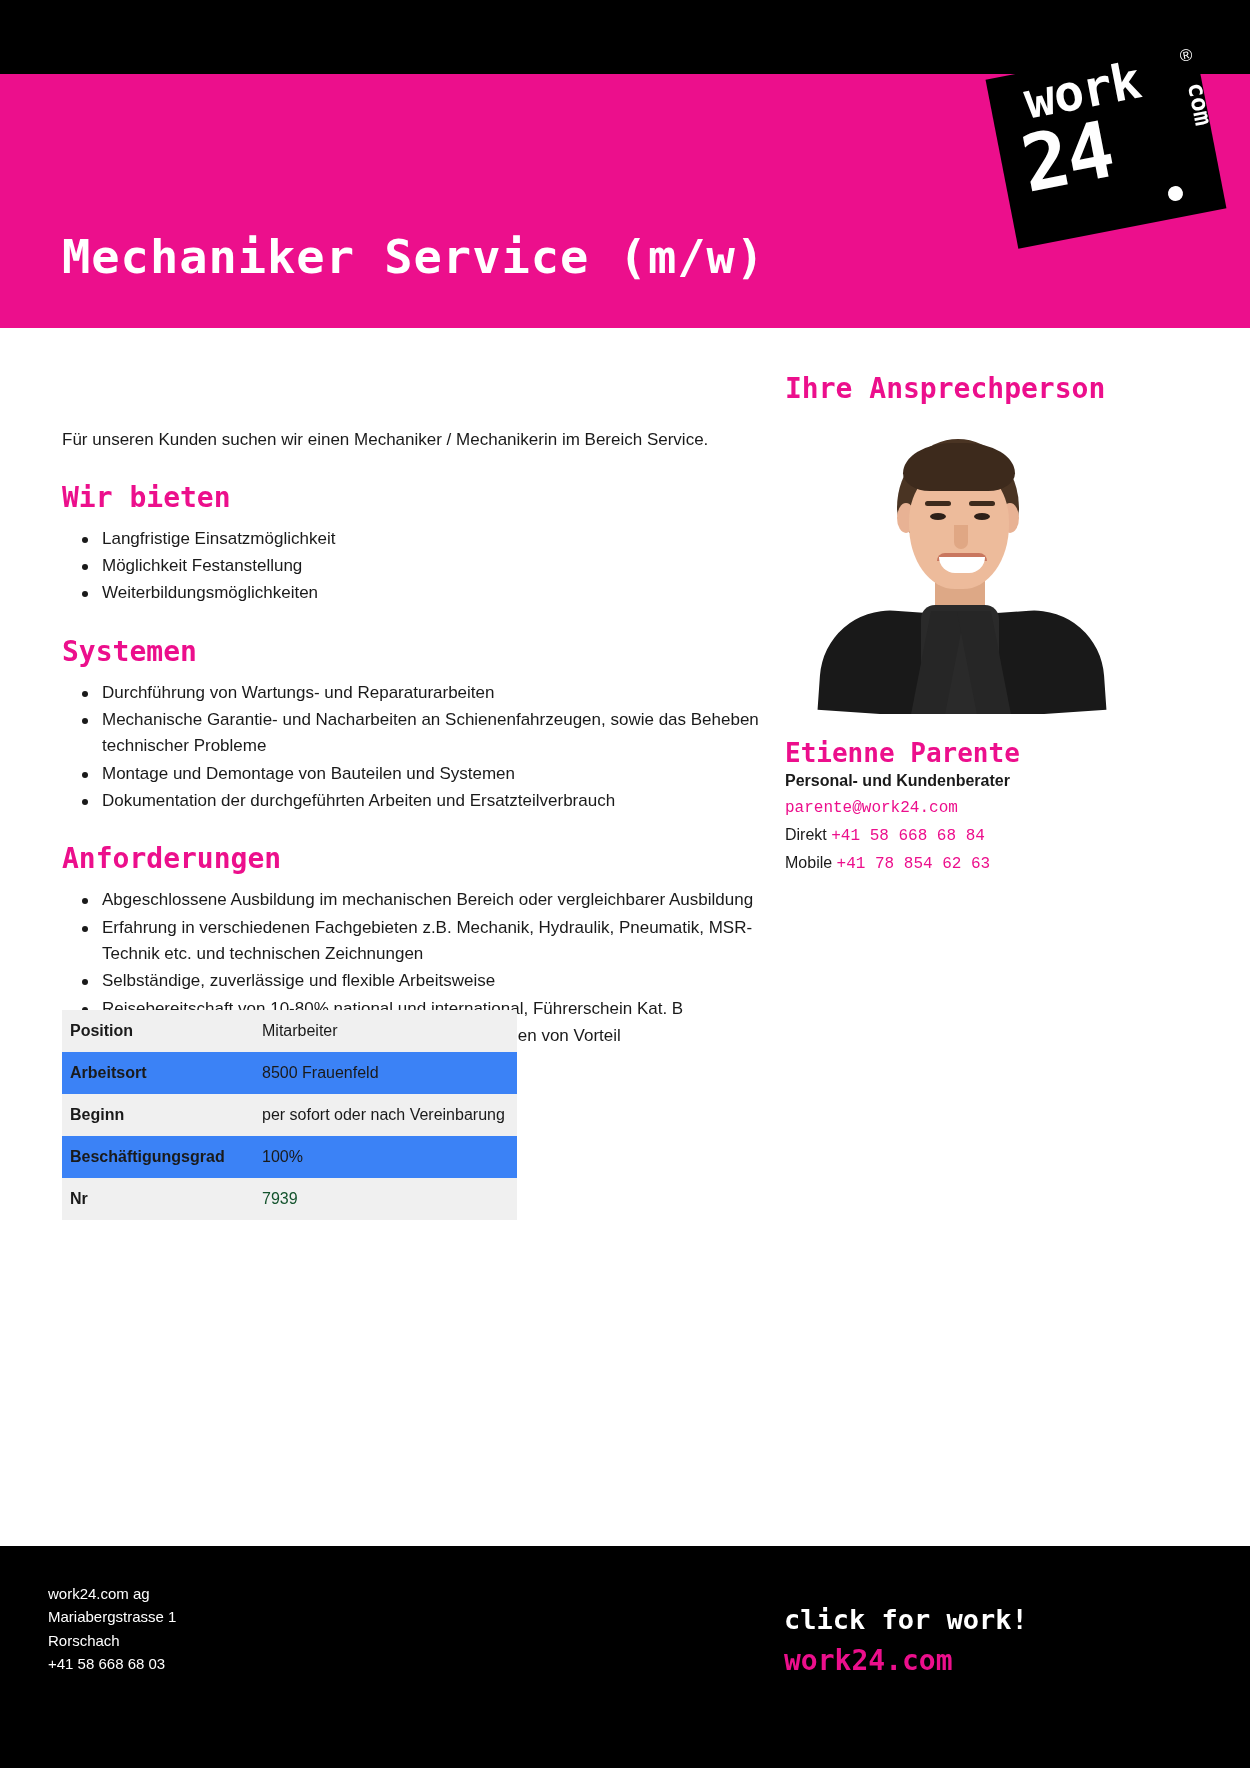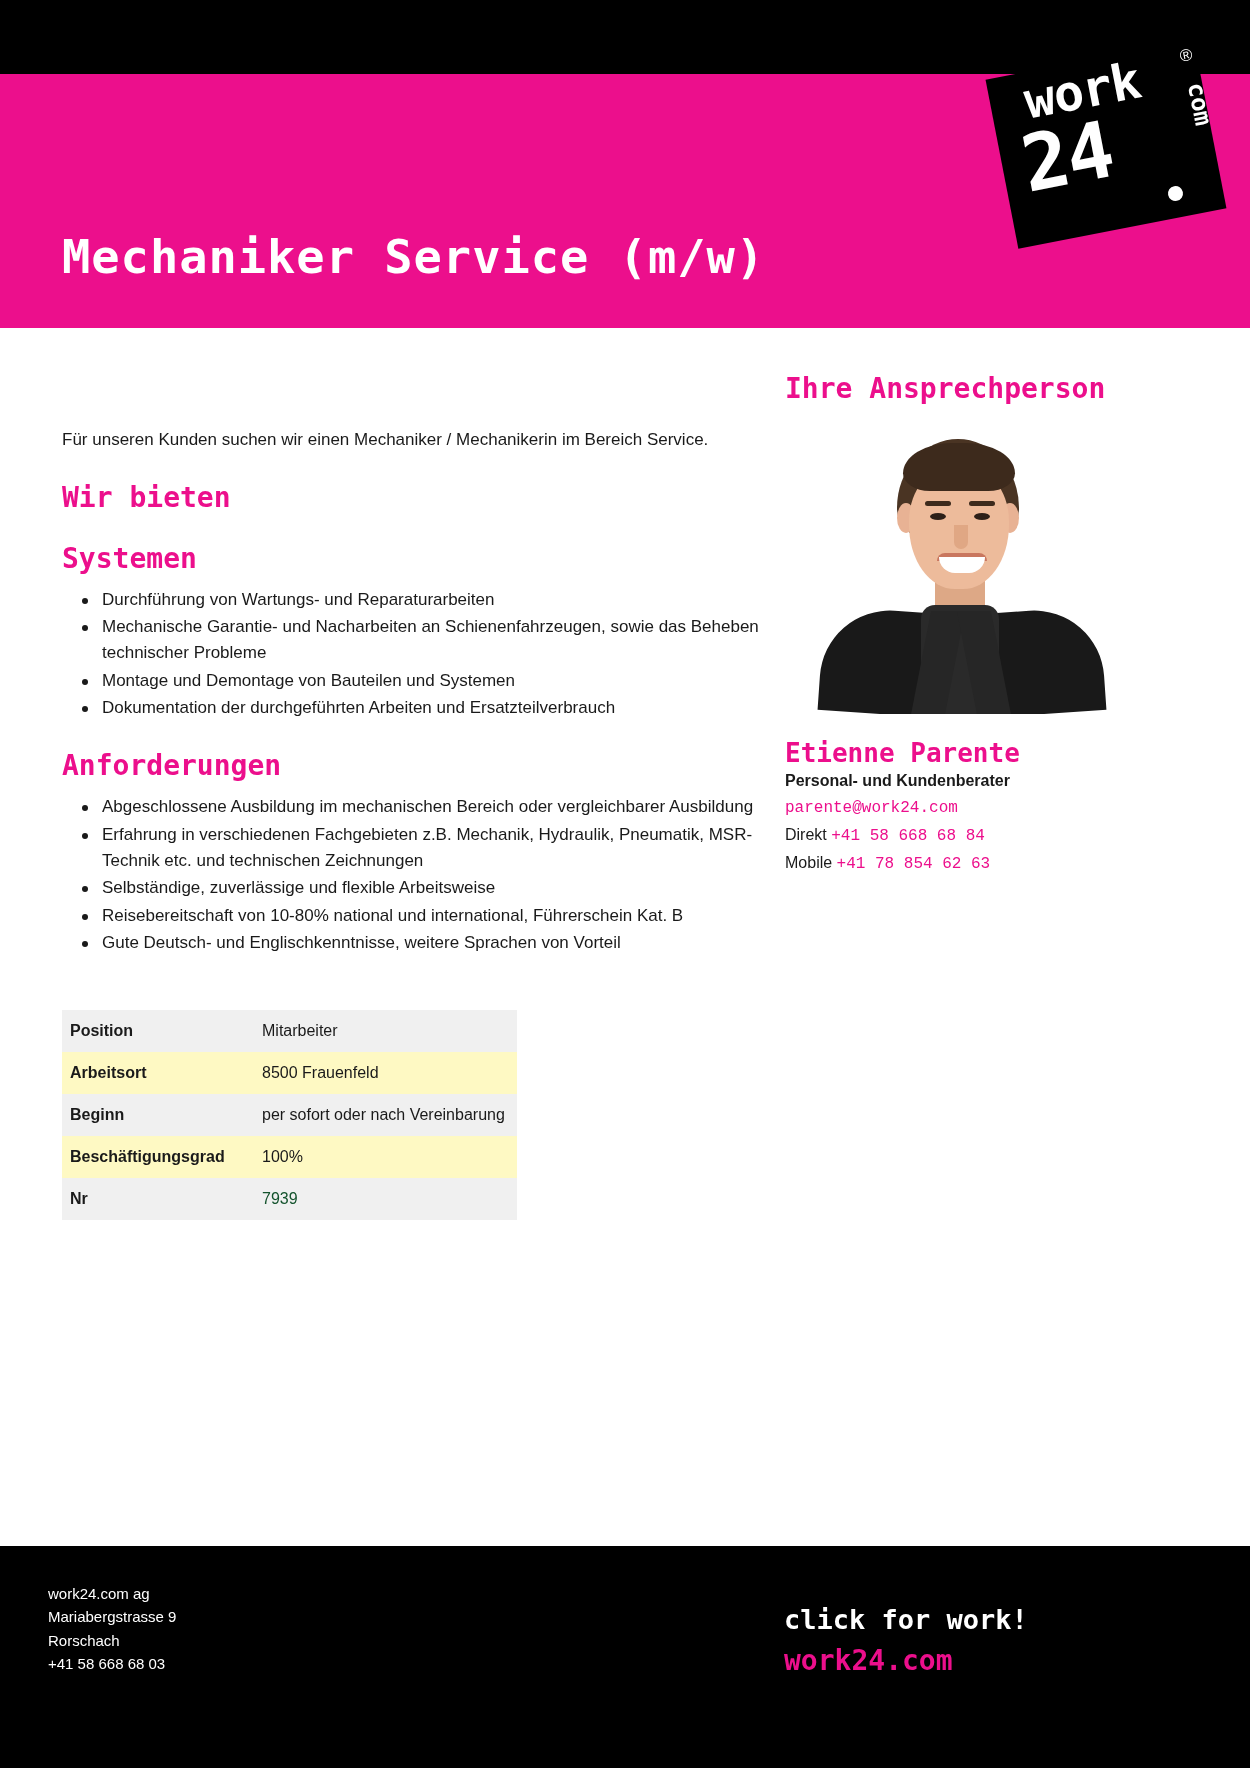--- a/index.html
+++ b/index.html
@@ -137,21 +137,21 @@
     border-radius: 50%;
   }
 
   
   .facts {
     position: absolute; left: 62px; top: 1010px;
     width: 455px;
     border-collapse: collapse;
   }
   .facts tr.odd td { background: #f0f0f0; }
-  .facts tr.even td { background: #fef9c3; }
+  .facts tr.even td { background: #3b82f6; }
   .facts td {
     padding: 12px 10px 12px 8px;
     font-size: 16px;
     vertical-align: middle;
   }
   .facts td.label { font-weight: bold; width: 192px; }
   .facts td.value { color: #1a1a1a; }
   .facts td.value.pink { color: #14532d; }
 
   
@@ -271,20 +271,25 @@
     <div class="logo-dot"></div>
   </div>
 
   <div class="content">
 
     <div class="left-col">
 
       <p class="intro">Für unseren Kunden suchen wir einen Mechaniker / Mechanikerin im Bereich Service.</p>
 
       <h2 class="section">Wir bieten</h2>
+      <ul class="bullets">
+        <li>Langfristige Einsatzmöglichkeit</li>
+        <li>Möglichkeit Festanstellung</li>
+        <li>Weiterbildungsmöglichkeiten</li>
+      </ul>
 
       <h2 class="section">Systemen</h2>
       <ul class="bullets">
         <li>Durchführung von Wartungs- und Reparaturarbeiten</li>
         <li>Mechanische Garantie- und Nacharbeiten an Schienenfahrzeugen, sowie das Beheben technischer Probleme</li>
         <li>Montage und Demontage von Bauteilen und Systemen</li>
         <li>Dokumentation der durchgeführten Arbeiten und Ersatzteilverbrauch</li>
       </ul>
 
       <h2 class="section">Anforderungen</h2>
@@ -358,21 +363,21 @@
       <tr class="odd">
         <td class="label">Nr</td>
         <td class="value pink">7939</td>
       </tr>
     </tbody>
   </table>
 
   <div class="footer">
     <div class="footer-address">
       <div>work24.com ag</div>
-      <div>Mariabergstrasse 9</div>
+      <div>Mariabergstrasse 1</div>
       <div>Rorschach</div>
       <div>+41 58 668 68 03</div>
     </div>
     <div class="footer-claim">click for work!</div>
     <div class="footer-url">work24.com</div>
   </div>
 
 </div>
 
 </body></html>

